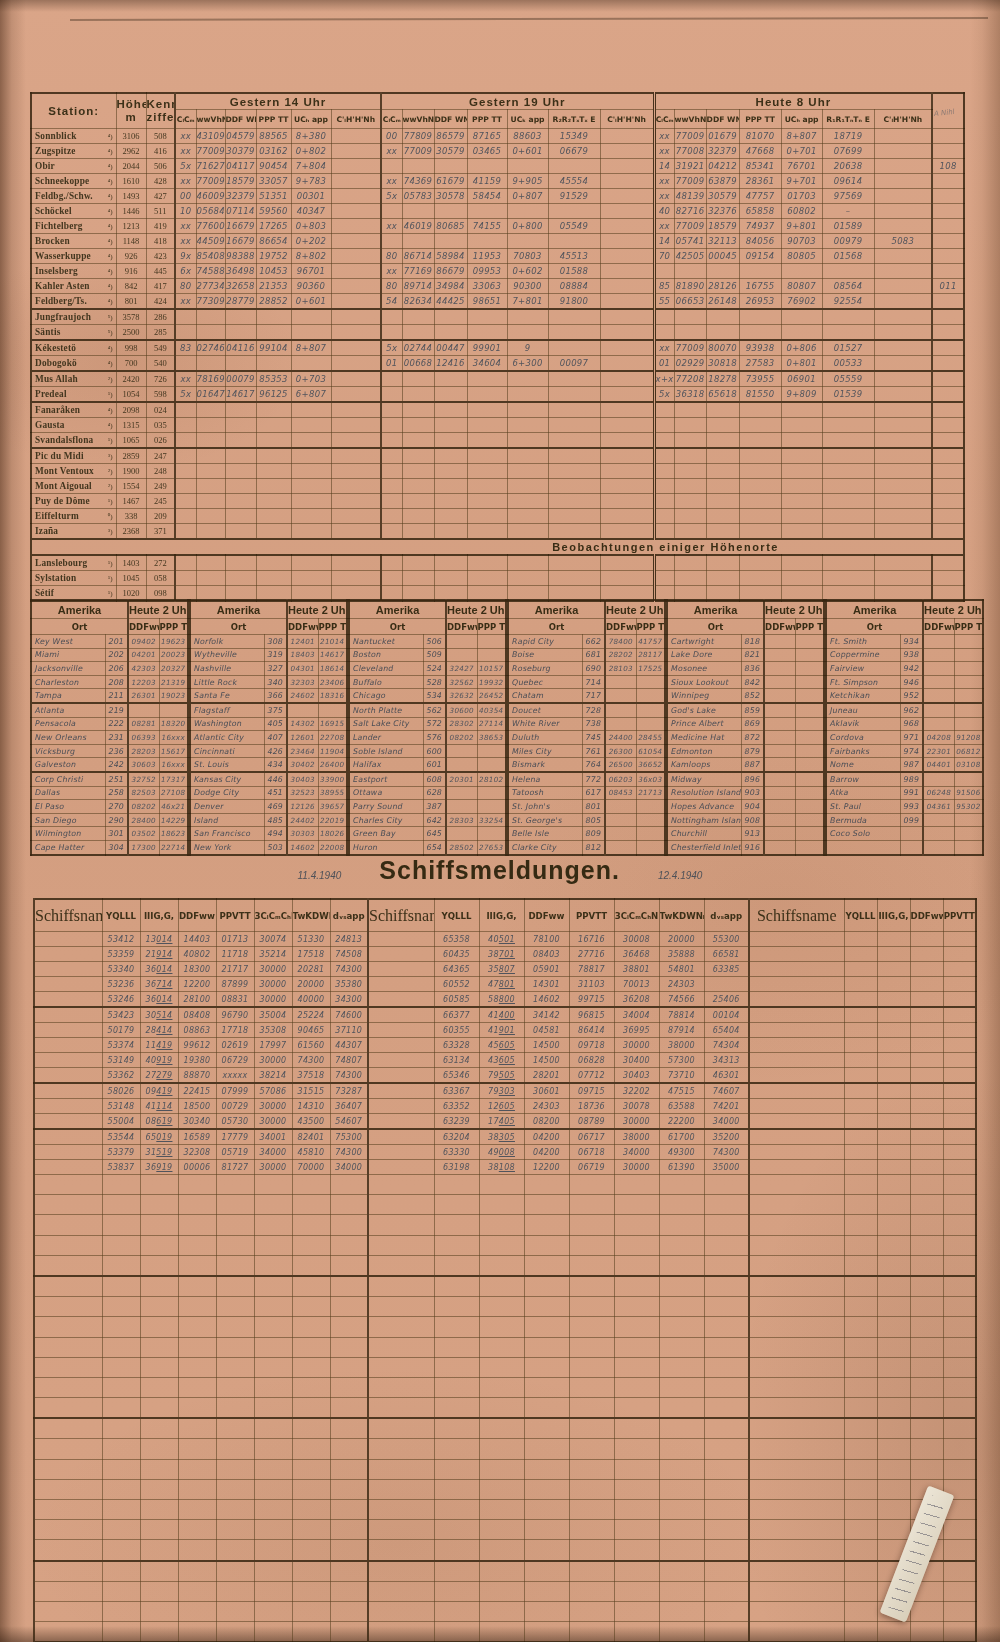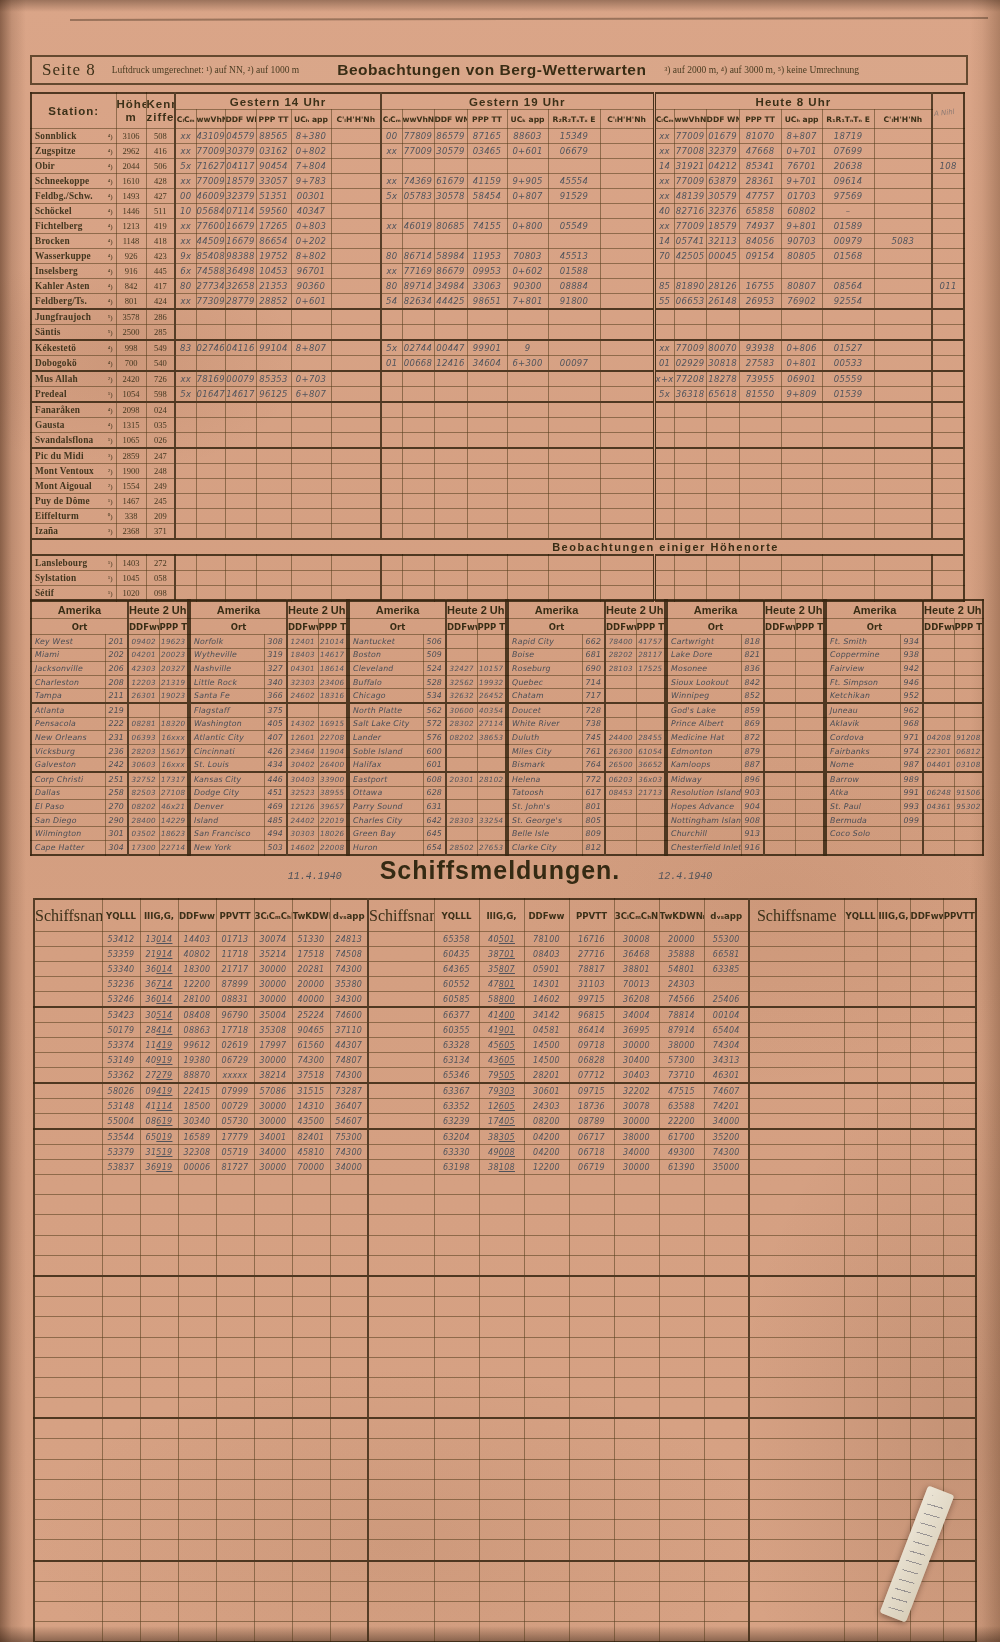--- a/index.html
+++ b/index.html
@@ -59,21 +59,21 @@
   .am-t td,.am-t th{border:1px solid rgba(85,62,30,.55);}
   .am-t thead th{color:#392d15;}
   .am-t thead tr:first-child th{height:17px;font-family:"Liberation Sans",sans-serif;font-weight:700;font-size:11px;}
   .am-t thead tr:last-child th{height:15px;font-family:"DejaVu Sans",sans-serif;font-weight:700;font-size:8.5px;}
   .am-t tbody td{height:12.6px;}
   .am-t td.ort{text-align:left;padding-left:3px;}
 
   
   .ships-title{position:absolute;left:0;top:856px;width:1000px;display:flex;justify-content:center;align-items:baseline;gap:38px;}
   .ships-title .big{font-family:"Liberation Sans",sans-serif;font-weight:700;font-size:25px;letter-spacing:1px;color:#352a13;}
-  .ships-title .dt{font-family:Liberation Mono, monospace;font-style:italic;font-size:10px;color:#4e5158;}
+  .ships-title .dt{font-family:Liberation Sans, sans-serif;font-style:italic;font-size:10px;color:#4e5158;}
   .sh-t{position:absolute;left:33px;top:898px;width:942px;border:2px solid rgba(55,38,16,.85);}
   .sh-t td,.sh-t th{border:1px solid rgba(85,62,30,.55);}
   .sh-t thead th{height:31px;font-family:"DejaVu Sans",sans-serif;font-weight:700;font-size:8.6px;color:#3c3018;}
   .sh-t thead th.shname{font-family:"Liberation Serif",serif;font-weight:400;font-size:16px;}
   .sh-t tr.dat td{height:14px;font-size:8px;}
   .sh-t tr.cont td{height:19.2px;}
   .u{text-decoration:underline;}
 
   .scrap{position:absolute;left:903px;top:1486px;width:28px;height:136px;background:linear-gradient(100deg,#ece5d6,#d9cfba);
     transform:rotate(21deg);box-shadow:0 2px 6px rgba(40,20,10,.45);border-radius:3px;}
@@ -82,26 +82,20 @@
 </head>
 <body>
 
 <div class="page">
   <div class="edge edge-l"></div>
   <div class="edge edge-r"></div>
   <div class="edge edge-t"></div>
   <div class="edge edge-b"></div>
   <div class="top-line"></div>
 
-  <div class="hdr">
-    <span class="seite">Seite 8</span>
-    <span class="note">Luftdruck umgerechnet: ¹) auf NN, ²) auf 1000 m</span>
-    <span class="title">Beobachtungen von Berg-Wetterwarten</span>
-    <span class="note2">³) auf 2000 m, ⁴) auf 3000 m, ⁵) keine Umrechnung</span>
-  </div>
 
   <span class="annot">A Nihl</span>
 
   <div id="main-table">
       <table class="mt">
         <colgroup>
           <col style="width: 85px;">
           <col style="width: 30px;">
           <col style="width: 29px;">
           <col style="width: 21px;">
@@ -1419,21 +1413,21 @@
             <td class="hw">28102</td>
           </tr>
           <tr>
             <td class="hw2 ort">Ottawa</td>
             <td class="hw2">628</td>
             <td class="hw grp"></td>
             <td class="hw"></td>
           </tr>
           <tr>
             <td class="hw2 ort">Parry Sound</td>
-            <td class="hw2">631</td>
+            <td class="hw2">387</td>
             <td class="hw grp"></td>
             <td class="hw"></td>
           </tr>
           <tr>
             <td class="hw2 ort">Charles City</td>
             <td class="hw2">642</td>
             <td class="hw grp">28303</td>
             <td class="hw">33254</td>
           </tr>
           <tr>

